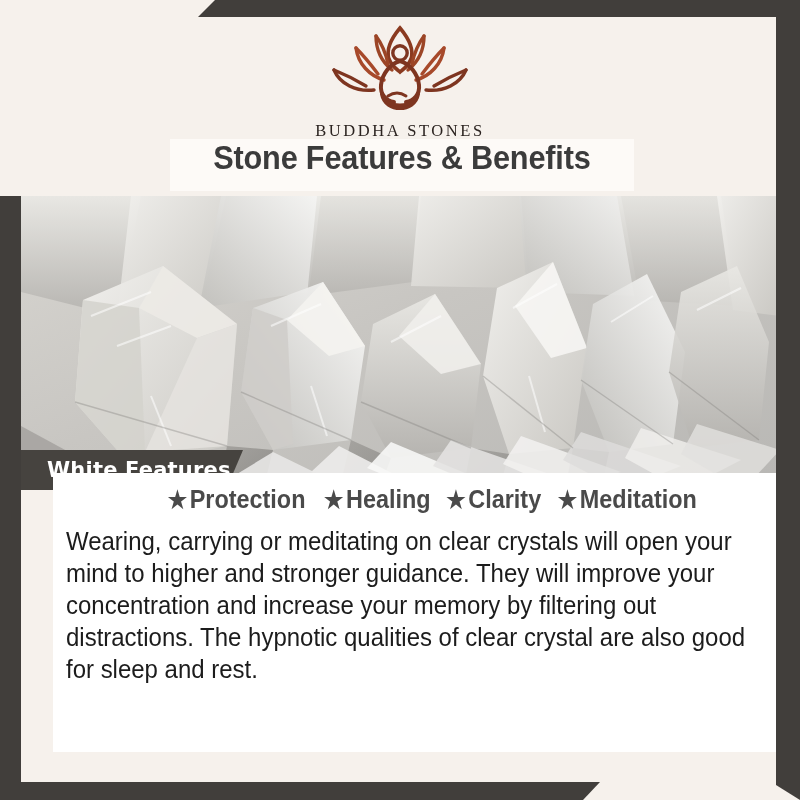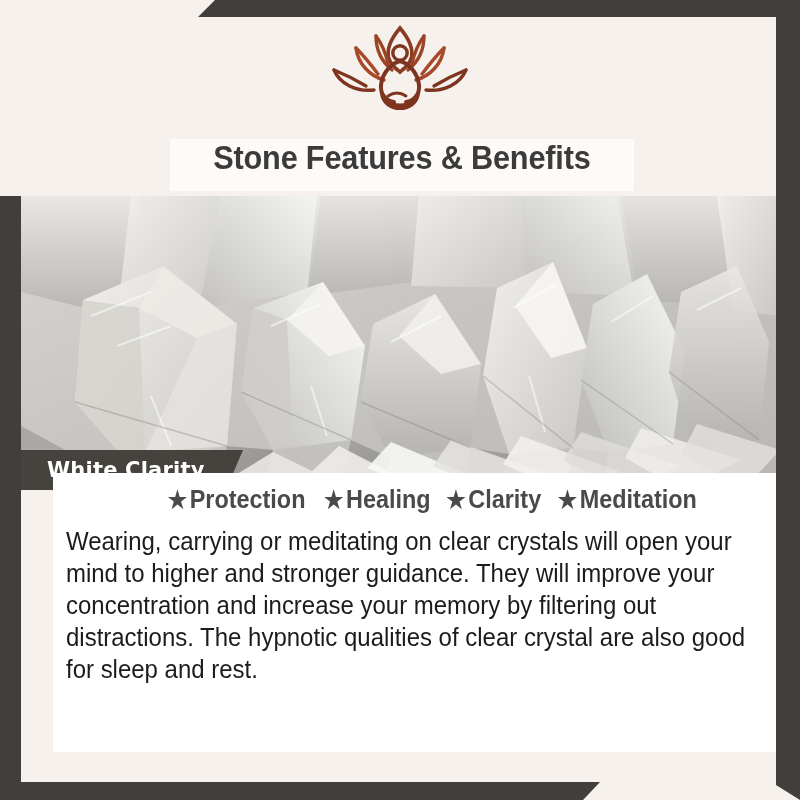--- a/index.html
+++ b/index.html
@@ -224,20 +224,21 @@
 
             <path d="M80 39 C70 42 62 52 61 63 C60 72 66 79 74 80" stroke="#7e3520" stroke-width="4"></path>
             <path d="M80 39 C90 42 98 52 99 63 C100 72 94 79 86 80" stroke="#7e3520" stroke-width="4"></path>
 
             <path d="M62 72 C64 82 72 86 80 86 C88 86 96 82 98 72" stroke="#7e3520" stroke-width="4"></path>
             <path d="M68 74 C74 70 80 70 86 74" stroke="#7e3520" stroke-width="3"></path>
             <path d="M68 80 C74 84 86 84 92 80" stroke="#7e3520" stroke-width="3"></path>
           </g>
         </svg>
       </span>
+      <span class="logo-text">BUDDHA STONES</span>
     </div>
   </div>
 
   <div class="title-band">
     <span class="title-text">Stone Features &amp; Benefits</span>
   </div>
 
   <div class="photo">
     <svg width="759" height="294" viewBox="0 0 759 294" xmlns="http://www.w3.org/2000/svg">
       <defs>
@@ -333,21 +334,21 @@
         <path d="M462 180 L552 252"></path>
         <path d="M560 184 L652 248"></path>
         <path d="M648 176 L738 244"></path>
       </g>
 
       <rect width="759" height="294" fill="none"></rect>
     </svg>
   </div>
 
   <div class="name-banner">
-    <span class="name-text">White Clarity</span>
+    <span class="name-text">White Features</span>
   </div>
 
   <div class="cream-strip"></div>
 
   <div class="content">
     <div class="benefits">
       <span class="benefit">
         <span class="star">★</span><span>Protection</span>
       </span>
       <span class="benefit">

